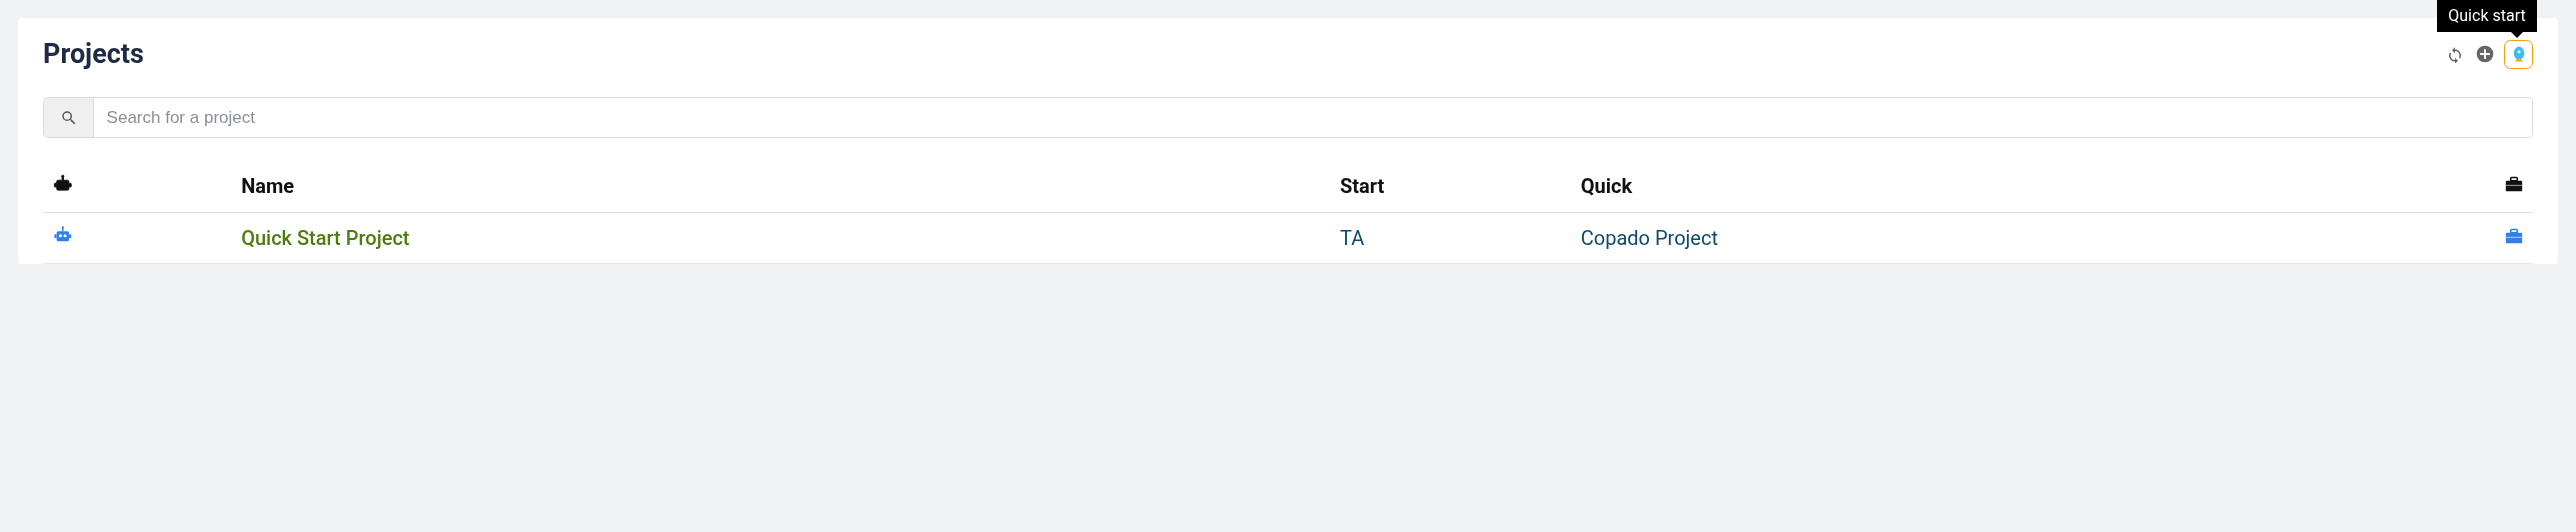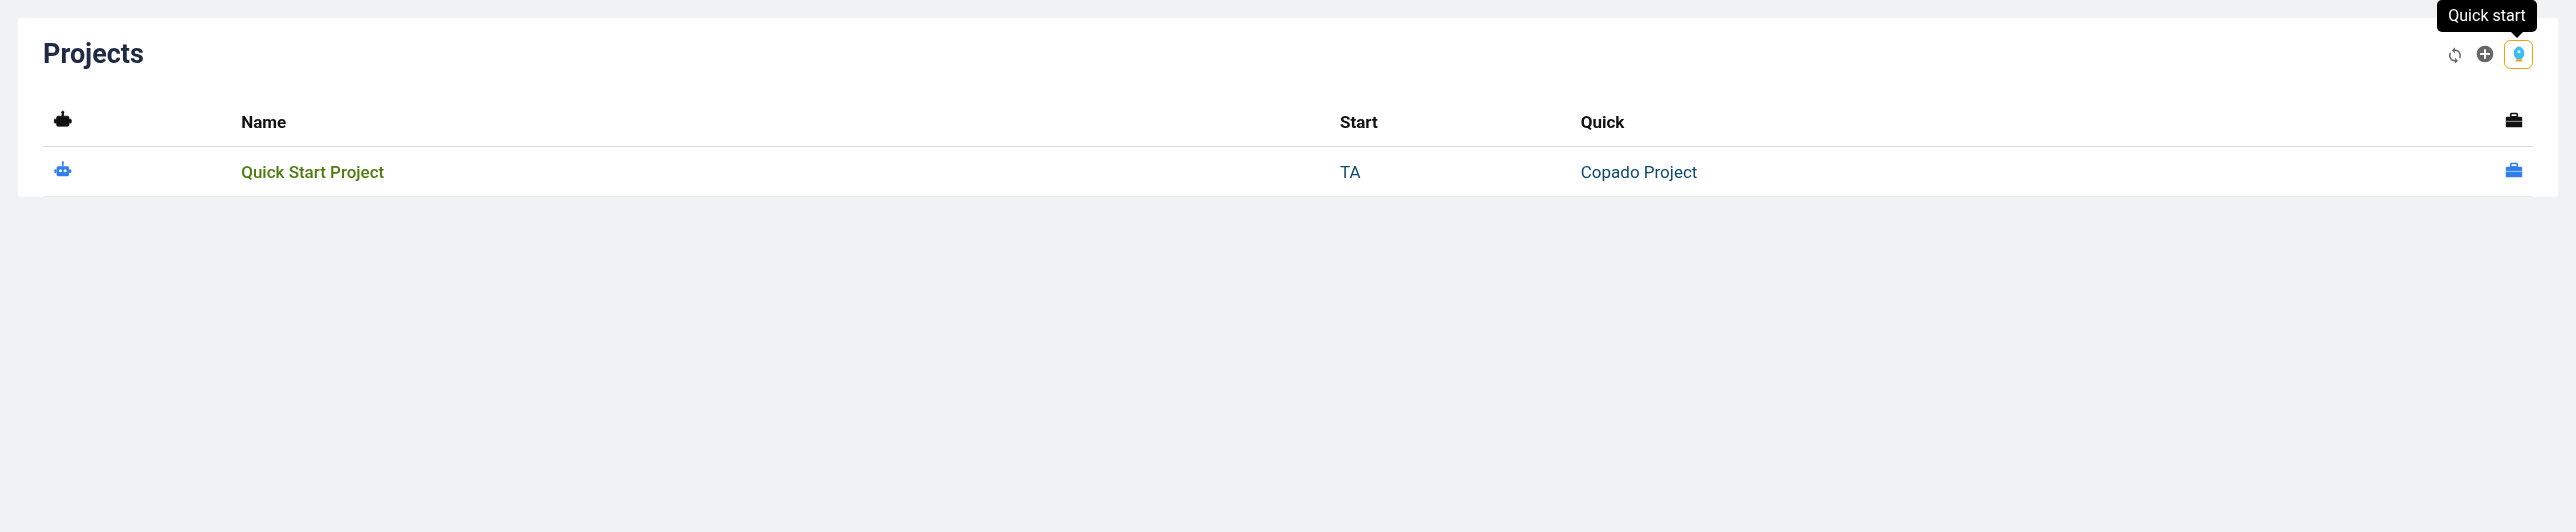--- a/index.html
+++ b/index.html
@@ -52,21 +52,21 @@
       position: relative;
     }
     .tooltip {
       position: absolute;
       bottom: calc(100% + 9px);
       right: -5.4px;
       background: #000;
       color: #fff;
       font-size: 16px;
       padding: 6.3px 11.7px;
-      border-radius: 5px;
+      border-radius: 0;
       white-space: nowrap;
     }
     .tooltip::after {
       content: '';
       position: absolute;
       top: 100%;
       right: 14.4px;
       border: 6.3px solid transparent;
       border-top-color: #000;
     }
@@ -96,21 +96,21 @@
       color: #333;
     }
     .search-input::placeholder { color: #8a8f98; }
     table {
       width: 100%;
       border-collapse: collapse;
     }
     th, td {
       text-align: left;
       padding: 12.6px 9px;
-      font-size: 17px;
+      font-size: 20px;
     }
     thead th {
       color: #111;
       font-weight: 700;
       border-bottom: 0.9px solid #d7dbe0;
     }
     tbody td {
       border-bottom: 0.9px solid #e6e9ec;
       color: #0c4a6e;
     }
@@ -149,20 +149,28 @@
         <div class="tooltip">Quick start</div>
         <svg width="18" height="18" viewBox="0 0 24 24">
             <path fill="#38bdf8" d="M12 2c3 0 7 4 7 9 0 2.5-1 4.5-2 6l-2 2h-6l-2-2c-1-1.5-2-3.5-2-6 0-5 4-9 7-9z"></path>
             <circle cx="12" cy="9" r="2" fill="#fff"></circle>
             <path fill="#f59e0b" d="M9 19l-2 3h10l-2-3z"></path>
           </svg>
       </div>
     </div>
   </div>
 
+  <div class="search-row">
+    <div class="search-icon-box">
+      <svg width="18" height="18" viewBox="0 0 24 24">
+          <path fill="#555" d="M15.5 14h-.79l-.28-.27A6.471 6.471 0 0016 9.5 6.5 6.5 0 109.5 16c1.61 0 3.09-.59 4.23-1.57l.27.28v.79l5 4.99L20.49 19l-4.99-5zM9.5 14A4.5 4.5 0 119.5 5a4.5 4.5 0 010 9z"></path>
+        </svg>
+    </div>
+    <input class="search-input" type="text" placeholder="Search for a project" style="">
+  </div>
 
   <table>
     <colgroup>
       <col class="col-icon">
         <col class="col-name">
         <col class="col-type">
         <col class="col-owner">
         <col class="col-action">
     </colgroup>
     <thead>

